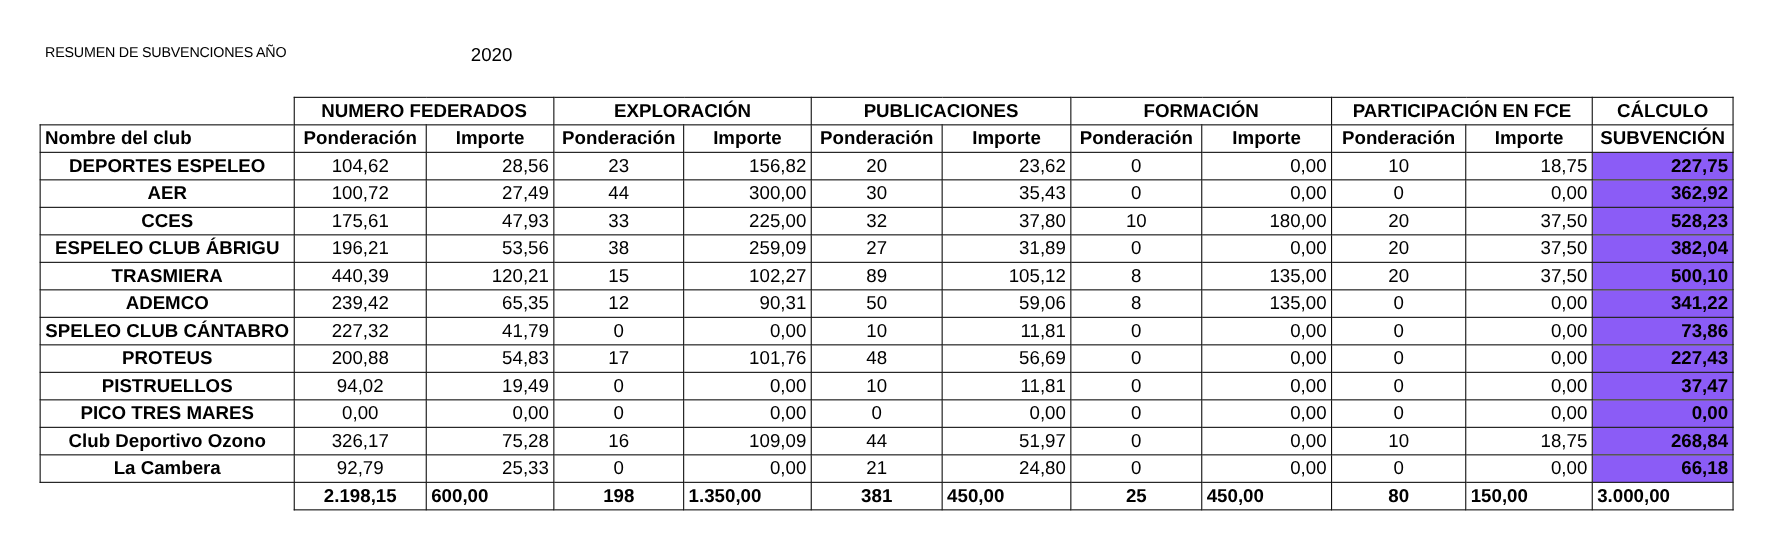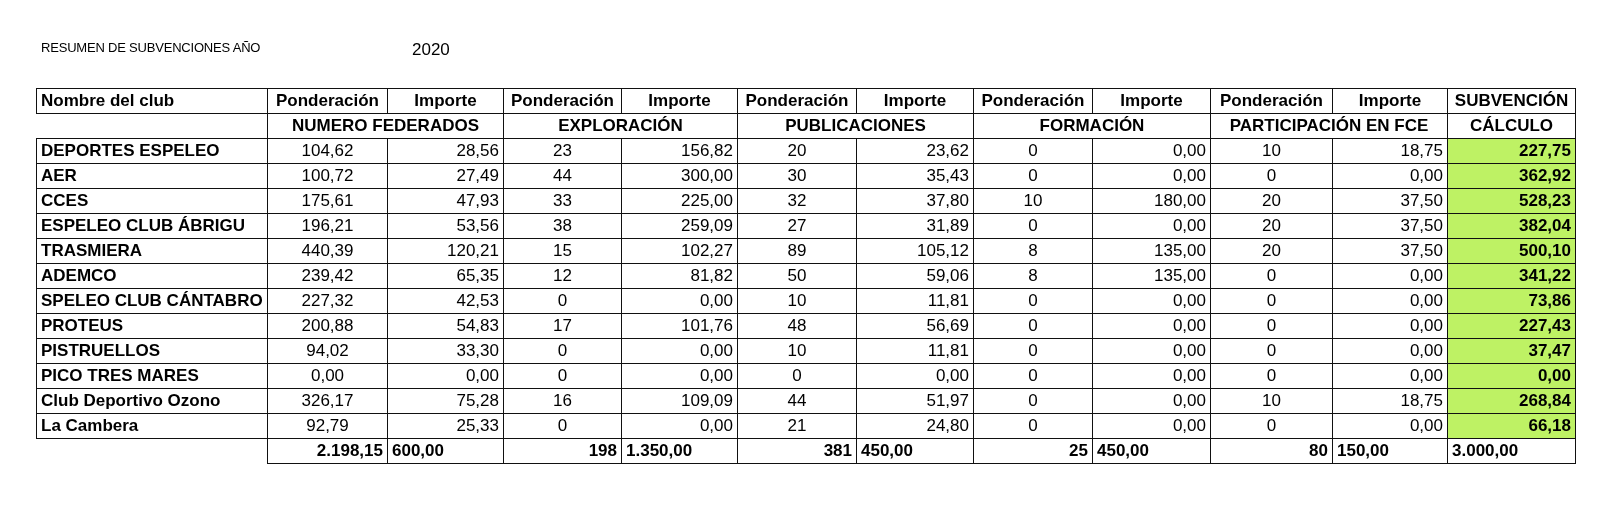--- a/index.html
+++ b/index.html
@@ -6,47 +6,47 @@
   body {
     width: 1609px; height: 509px; position: relative; overflow: hidden;
     font-family: "Liberation Sans", "DejaVu Sans", sans-serif;
     color: #000;
   }
   .title {
     position: absolute; top: 40px; left: 41px;
     font-size: 13px; letter-spacing: -0.2px;
   }
   .year {
-    position: absolute; top: 40px; left: 412px;
+    position: absolute; top: 40px; left: 428px;
     font-size: 17px;
   }
   table.grid {
     position: absolute; top: 88px; left: 36px;
     border-collapse: collapse;
     table-layout: fixed;
   }
   table.grid td {
     border: 1.5px solid #111;
     height: 24px;
     padding: 0 4px;
     font-size: 17px;
     line-height: 24px;
     white-space: nowrap;
     overflow: hidden;
   }
   td.blank { border: none !important; }
   .group { font-weight: bold; text-align: center; }
   .sub { font-weight: bold; text-align: center; }
   .namehdr { font-weight: bold; text-align: left; }
-  .name { font-weight: bold; text-align: left; }
+  .name { font-weight: bold; text-align: center; }
   .c { text-align: center; }
   .r { text-align: right; }
-  .calc { background: #bef264; font-weight: bold; text-align: right; margin-left: 32px; }
+  .calc { background: #8b5cf6; font-weight: bold; text-align: right; margin-left: 32px; }
   .tot { font-weight: bold; }
-  .tot.c { text-align: right; margin-top: 40px; }
+  .tot.c { text-align: center; margin-top: 40px; }
   .tot.r { text-align: left; }
 </style>
 </head>
 <body>
 
 <div class="title">RESUMEN DE SUBVENCIONES AÑO</div>
 <div class="year">2020</div>
 
 <table class="grid">
   <colgroup>
@@ -58,41 +58,41 @@
     <col style="width:119px">
       <col style="width:117px">
     <col style="width:119px">
       <col style="width:118px">
     <col style="width:122px">
       <col style="width:115px">
     <col style="width:128px">
   </colgroup>
   <tbody id="tbody">
     <tr>
-      <td class="namehdr">Nombre del club</td>
-      <td class="sub">Ponderación</td>
-      <td class="sub">Importe</td>
-      <td class="sub">Ponderación</td>
-      <td class="sub">Importe</td>
-      <td class="sub">Ponderación</td>
-      <td class="sub">Importe</td>
-      <td class="sub">Ponderación</td>
-      <td class="sub">Importe</td>
-      <td class="sub">Ponderación</td>
-      <td class="sub">Importe</td>
-      <td class="sub">SUBVENCIÓN</td>
-    </tr>
-    <tr>
       <td class="blank"></td>
       <td class="group" colspan="2">NUMERO FEDERADOS</td>
       <td class="group" colspan="2">EXPLORACIÓN</td>
       <td class="group" colspan="2">PUBLICACIONES</td>
       <td class="group" colspan="2">FORMACIÓN</td>
       <td class="group" colspan="2">PARTICIPACIÓN EN FCE</td>
       <td class="group">CÁLCULO</td>
+    </tr>
+    <tr>
+      <td class="namehdr">Nombre del club</td>
+      <td class="sub">Ponderación</td>
+      <td class="sub">Importe</td>
+      <td class="sub">Ponderación</td>
+      <td class="sub">Importe</td>
+      <td class="sub">Ponderación</td>
+      <td class="sub">Importe</td>
+      <td class="sub">Ponderación</td>
+      <td class="sub">Importe</td>
+      <td class="sub">Ponderación</td>
+      <td class="sub">Importe</td>
+      <td class="sub">SUBVENCIÓN</td>
     </tr>
   <tr>
         <td class="name">DEPORTES ESPELEO</td>
         <td class="c">104,62</td>
         <td class="r">28,56</td>
         <td class="c">23</td>
         <td class="r">156,82</td>
         <td class="c">20</td>
         <td class="r">23,62</td>
         <td class="c">0</td>
@@ -155,33 +155,33 @@
         <td class="r">135,00</td>
         <td class="c">20</td>
         <td class="r">37,50</td>
         <td class="calc">500,10</td>
       </tr>
       <tr>
         <td class="name">ADEMCO</td>
         <td class="c">239,42</td>
         <td class="r">65,35</td>
         <td class="c">12</td>
-        <td class="r">81,82</td>
+        <td class="r">90,31</td>
         <td class="c">50</td>
         <td class="r">59,06</td>
         <td class="c">8</td>
         <td class="r">135,00</td>
         <td class="c">0</td>
         <td class="r">0,00</td>
         <td class="calc">341,22</td>
       </tr>
       <tr>
         <td class="name">SPELEO CLUB CÁNTABRO</td>
         <td class="c">227,32</td>
-        <td class="r">42,53</td>
+        <td class="r">41,79</td>
         <td class="c">0</td>
         <td class="r">0,00</td>
         <td class="c">10</td>
         <td class="r">11,81</td>
         <td class="c">0</td>
         <td class="r">0,00</td>
         <td class="c">0</td>
         <td class="r">0,00</td>
         <td class="calc">73,86</td>
       </tr>
@@ -195,21 +195,21 @@
         <td class="r">56,69</td>
         <td class="c">0</td>
         <td class="r">0,00</td>
         <td class="c">0</td>
         <td class="r">0,00</td>
         <td class="calc">227,43</td>
       </tr>
       <tr>
         <td class="name">PISTRUELLOS</td>
         <td class="c">94,02</td>
-        <td class="r">33,30</td>
+        <td class="r">19,49</td>
         <td class="c">0</td>
         <td class="r">0,00</td>
         <td class="c">10</td>
         <td class="r">11,81</td>
         <td class="c">0</td>
         <td class="r">0,00</td>
         <td class="c">0</td>
         <td class="r">0,00</td>
         <td class="calc">37,47</td>
       </tr>

